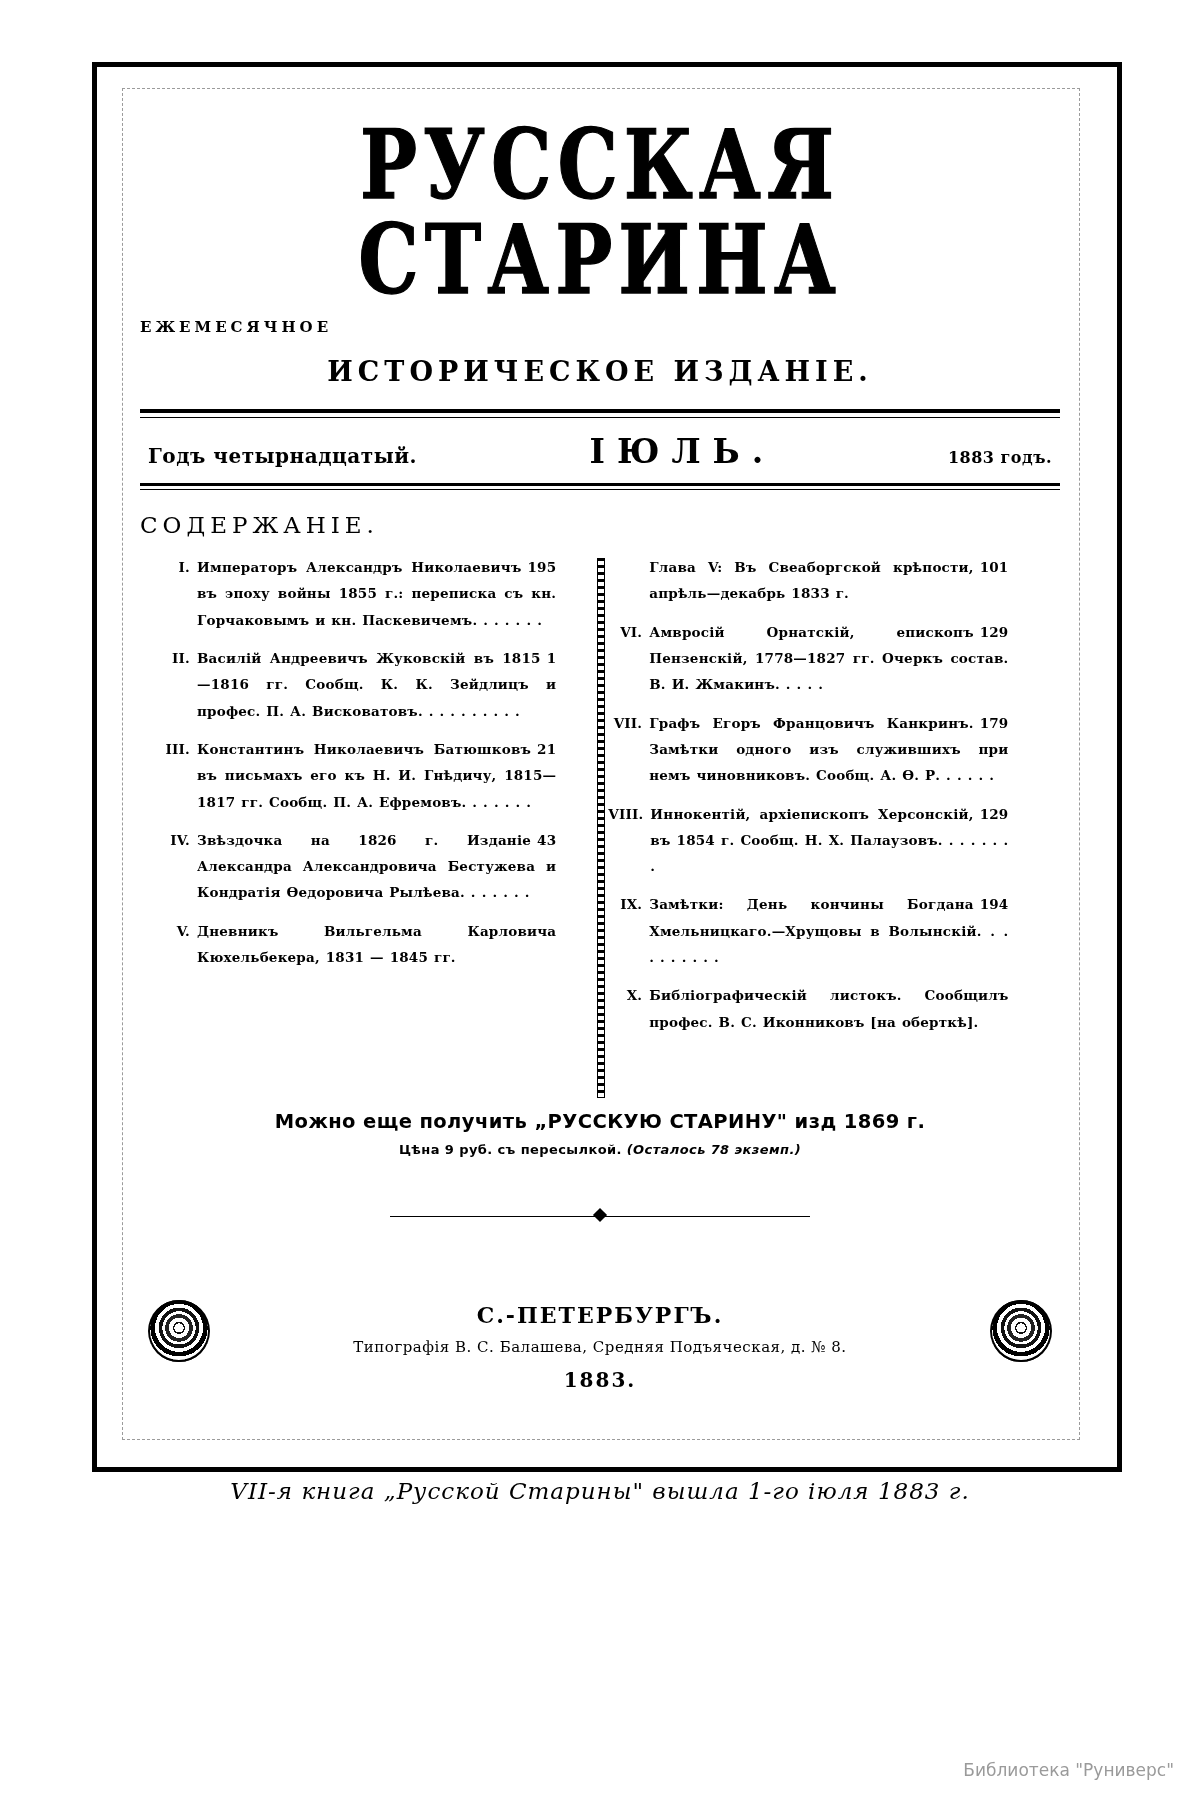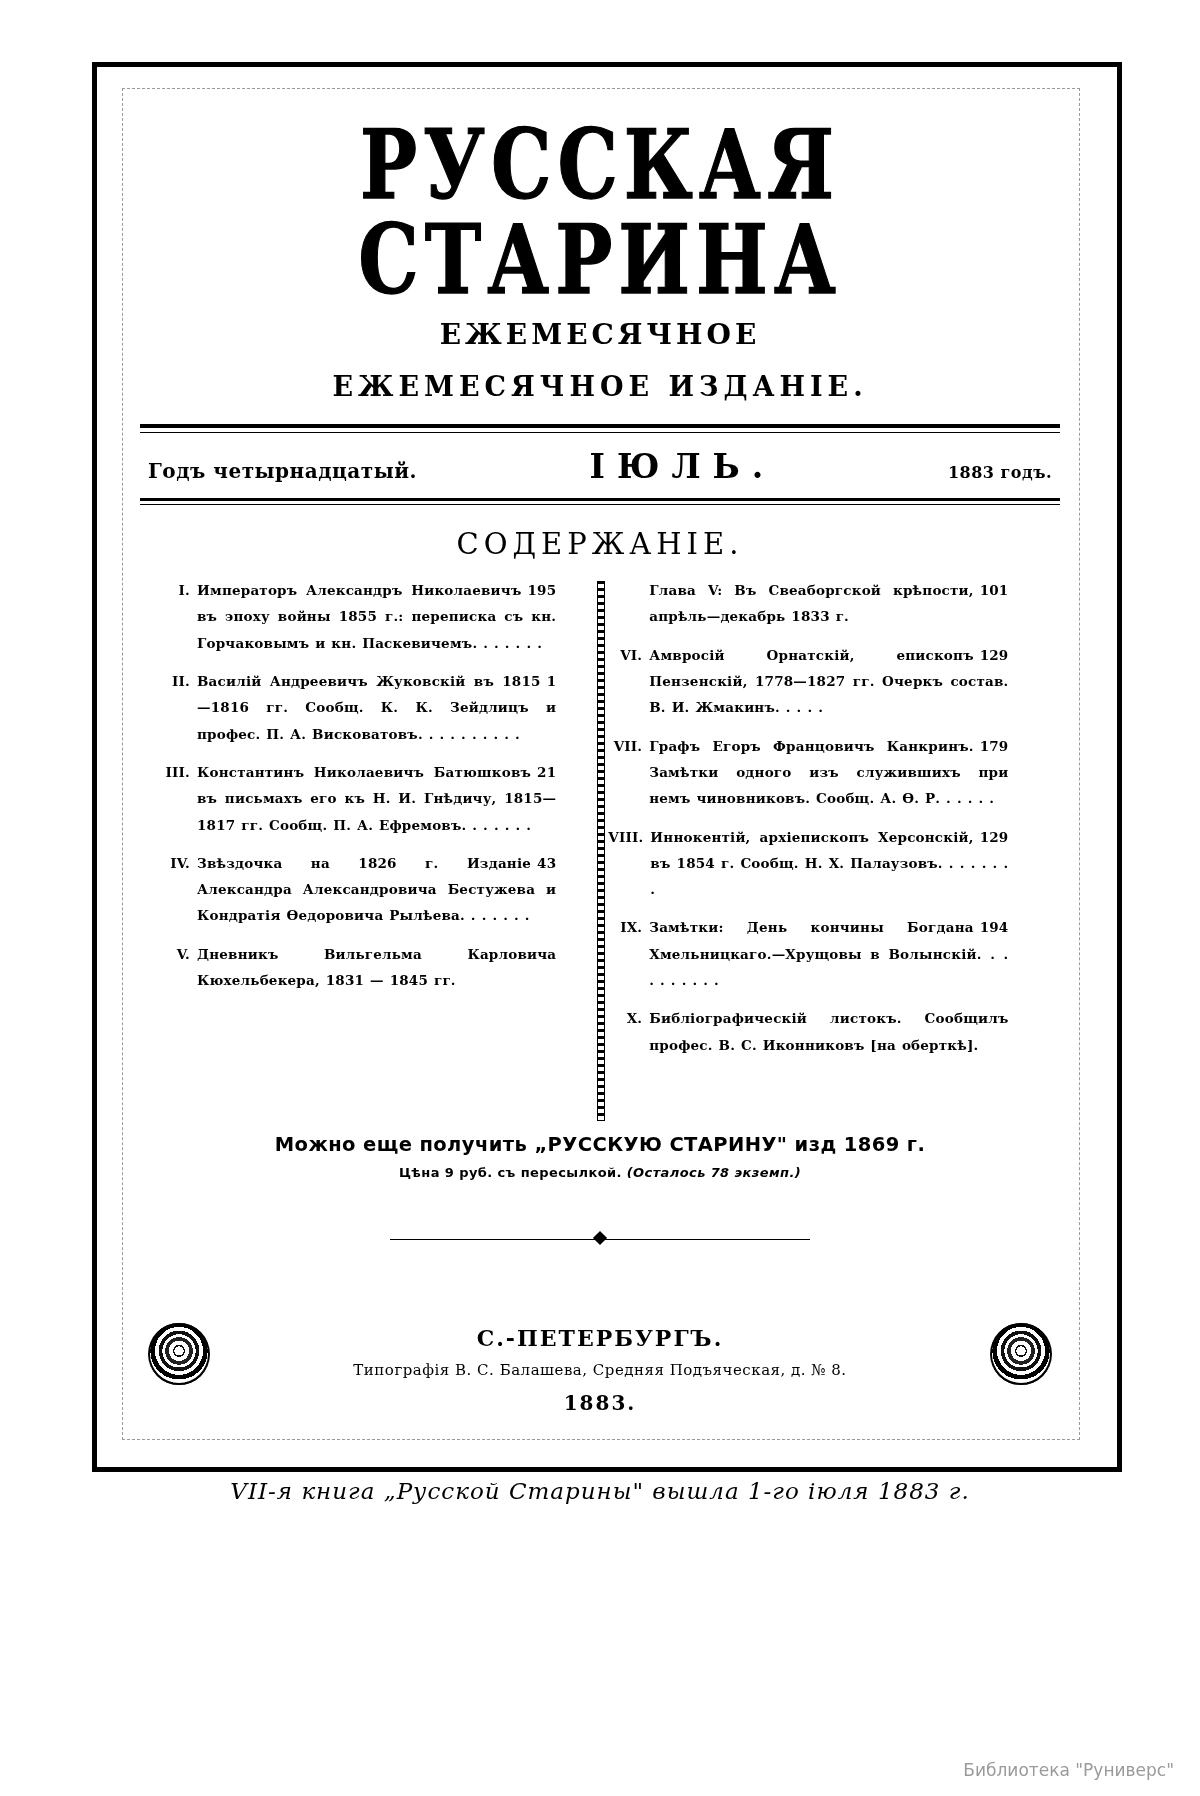--- a/index.html
+++ b/index.html
@@ -57,24 +57,23 @@
     font-weight: 700;
     font-size: 76px;
     letter-spacing: 6px;
     line-height: 1.0;
     margin-top: 18px;
     -webkit-text-stroke: 1px #000;
     transform: scaleY(1.25);
     transform-origin: center top;
   }
   .sub1 {
-    text-align: center;
-    font-family: "DejaVu Serif", serif;
-    font-weight: 700;
-    font-size: 28px;
+    font-family: "DejaVu Serif", serif;
+    font-weight: 700;
+    font-size: 15px;
     letter-spacing: 4px;
     margin-top: 48px;
   }
   .sub2 {
     text-align: center;
     font-family: "DejaVu Serif", serif;
     font-weight: 700;
     font-size: 27px;
     letter-spacing: 5px;
     margin-top: 20px;
@@ -111,23 +110,22 @@
   .rule-thin {
     border-top: 3px solid #000;
     height: 0;
   }
   .rule-thin2 {
     border-top: 1px solid #000;
     margin-top: 3px;
   }
 
   .toc-title {
-    text-align: center;
-    font-family: "DejaVu Serif", serif;
-    font-size: 29px;
+    font-family: "DejaVu Serif", serif;
+    font-size: 23px;
     letter-spacing: 5px;
     margin-top: 22px;
     margin-bottom: 16px;
   }
 
   .toc {
     display: flex;
     position: relative;
     padding: 0 16px;
   }
@@ -283,21 +281,21 @@
 
 <div class="page">
 
   <div class="frame-outer"></div>
   <div class="frame-inner"></div>
 
   <div class="content">
 
     <div class="masthead">РУССКАЯ СТАРИНА</div>
     <div class="sub1">ЕЖЕМЕСЯЧНОЕ</div>
-    <div class="sub2">ЕЖЕМЕСЯЧНОЕ ИЗДАНIЕ.</div>
+    <div class="sub2">ИСТОРИЧЕСКОЕ ИЗДАНIЕ.</div>
 
     <div class="rule-double"></div>
 
     <div class="issue-line">
       <div class="issue-year">Годъ четырнадцатый.</div>
       <div class="issue-month">IЮЛЬ.</div>
       <div class="issue-date">1883 годъ.</div>
     </div>
 
     <div class="rule-thin"></div>

